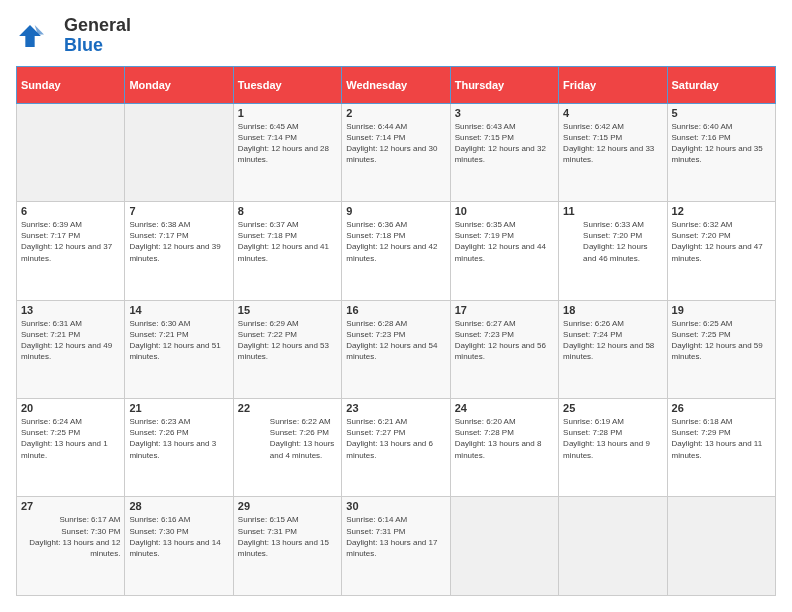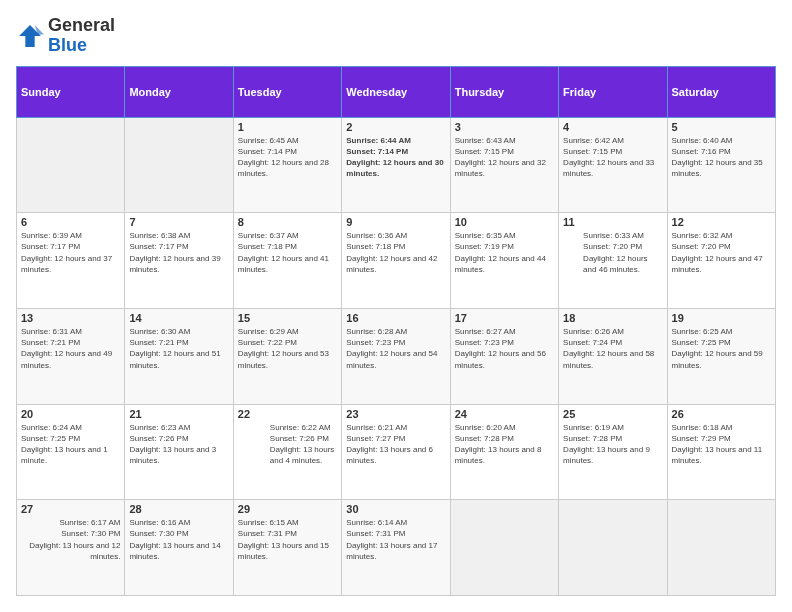--- a/index.html
+++ b/index.html
@@ -19,21 +19,21 @@
     }
     .header {
       display: flex;
       justify-content: space-between;
       align-items: flex-start;
       margin-bottom: 10px;
     }
     .logo {
       display: flex;
       align-items: center;
-      gap: 4px;
+      gap: 20px;
     }
     .logo-text {
       font-size: 18px;
       font-weight: bold;
       color: #333;
       line-height: 1.1;
     }
     .logo-text .blue { color: #1a6bbf; }
     .logo-icon {
       width: 28px;
@@ -54,25 +54,25 @@
       color: #333;
     }
     .calendar {
       flex: 1;
       border: 1px solid #ccc;
       border-collapse: collapse;
       width: 100%;
       table-layout: fixed;
     }
     .calendar thead tr th {
-      background: #6d28d9;
+      background: #ef4444;
       color: #fff;
       font-size: 11px;
       font-weight: bold;
-      padding: 19px 4px;
+      padding: 12px 4px;
       text-align: left;
       border: 1px solid #5599d4;
     }
     .calendar tbody tr td {
       vertical-align: top;
       border: 1px solid #ccc;
       padding: 3px 4px;
       font-size: 8.5px;
       color: #333;
       height: 88px;
@@ -135,21 +135,21 @@
           <td class="empty"></td>
           <td class="empty"></td>
           <td>
             <span class="day-number">1</span>
             <div class="day-info" style="white-space: pre-line;">Sunrise: 6:45 AM
 Sunset: 7:14 PM
 Daylight: 12 hours and 28 minutes.</div>
           </td>
           <td>
             <span class="day-number">2</span>
-            <div class="day-info" style="white-space: pre-line; font-weight: bold;">Sunrise: 6:44 AM
+            <div class="day-info" style="white-space: pre-line;">Sunrise: 6:44 AM
 Sunset: 7:14 PM
 Daylight: 12 hours and 30 minutes.</div>
           </td>
           <td>
             <span class="day-number">3</span>
             <div class="day-info" style="white-space: pre-line;">Sunrise: 6:43 AM
 Sunset: 7:15 PM
 Daylight: 12 hours and 32 minutes.</div>
           </td>
           <td>

